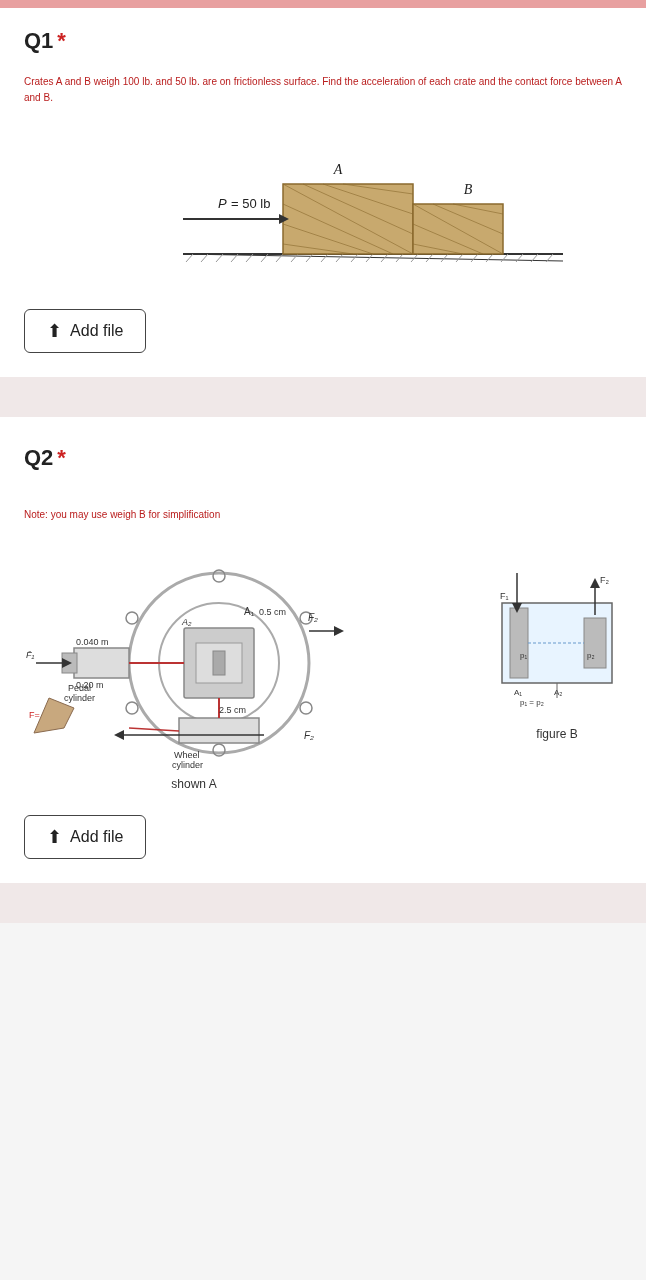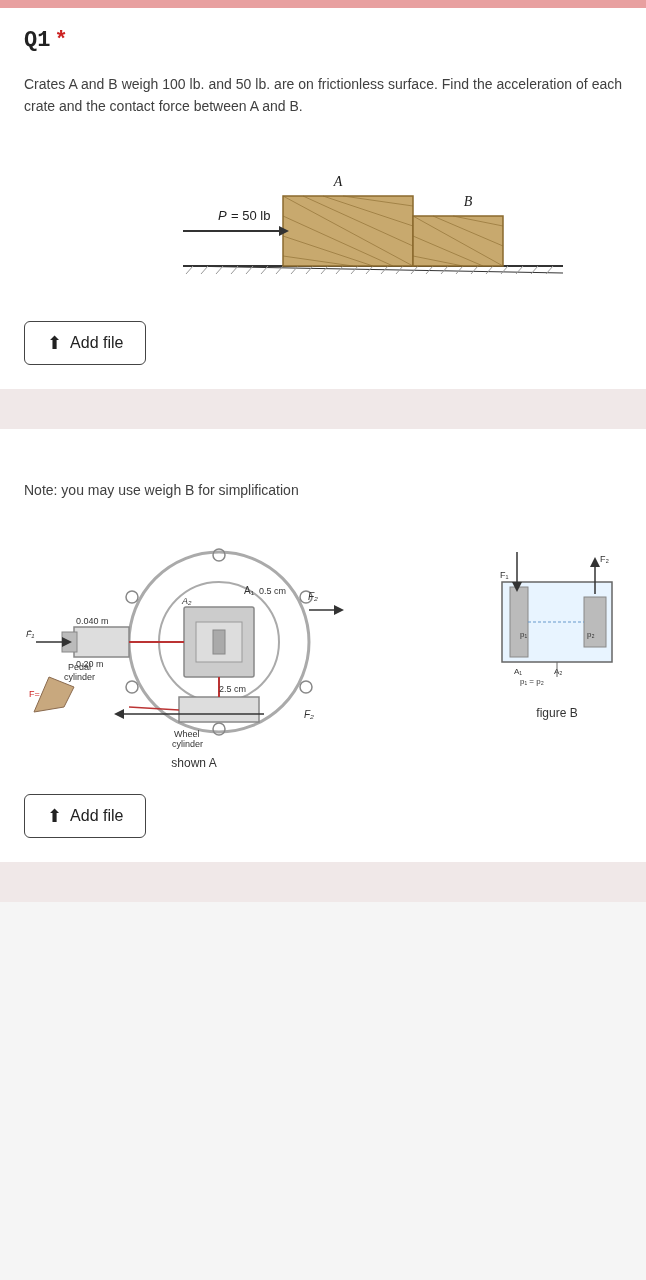--- a/index.html
+++ b/index.html
@@ -25,31 +25,30 @@
     .question-block {
       background: #fff;
       padding: 20px 24px 24px 24px;
     }
 
     .question-label {
       font-size: 22px;
       font-weight: bold;
       color: #222;
       margin-bottom: 20px;
-      font-family: Liberation Mono, monospace;
     }
 
     .question-label .required {
       color: #cc2222;
       margin-left: 4px;
     }
 
     .question-text {
-      font-size: 14px;
-      color: #404040;
+      font-size: 10px;
+      color: #b91c1c;
       line-height: 1.6;
       margin-bottom: 20px;
       text-align: justify;
     }
 
     .diagram-container {
       display: flex;
       justify-content: center;
       margin: 16px 0 24px 0;
     }
@@ -196,20 +195,23 @@
 
     <button class="add-file-btn">
       <span class="upload-icon">⬆</span>
       <span>Add file</span>
     </button>
   </div>
 
   <div class="divider-section"></div>
 
   <div class="question-block" style="padding-top: 28px;">
+    <div class="question-label">
+      <span>Q2</span><span class="required">*</span>
+    </div>
 
     <div class="question-text">
       <br>
       <span>Note: you may use weigh B for simplification</span>
     </div>
 
     
     <div class="q2-figures">
 
       <div class="fig-a-container">

